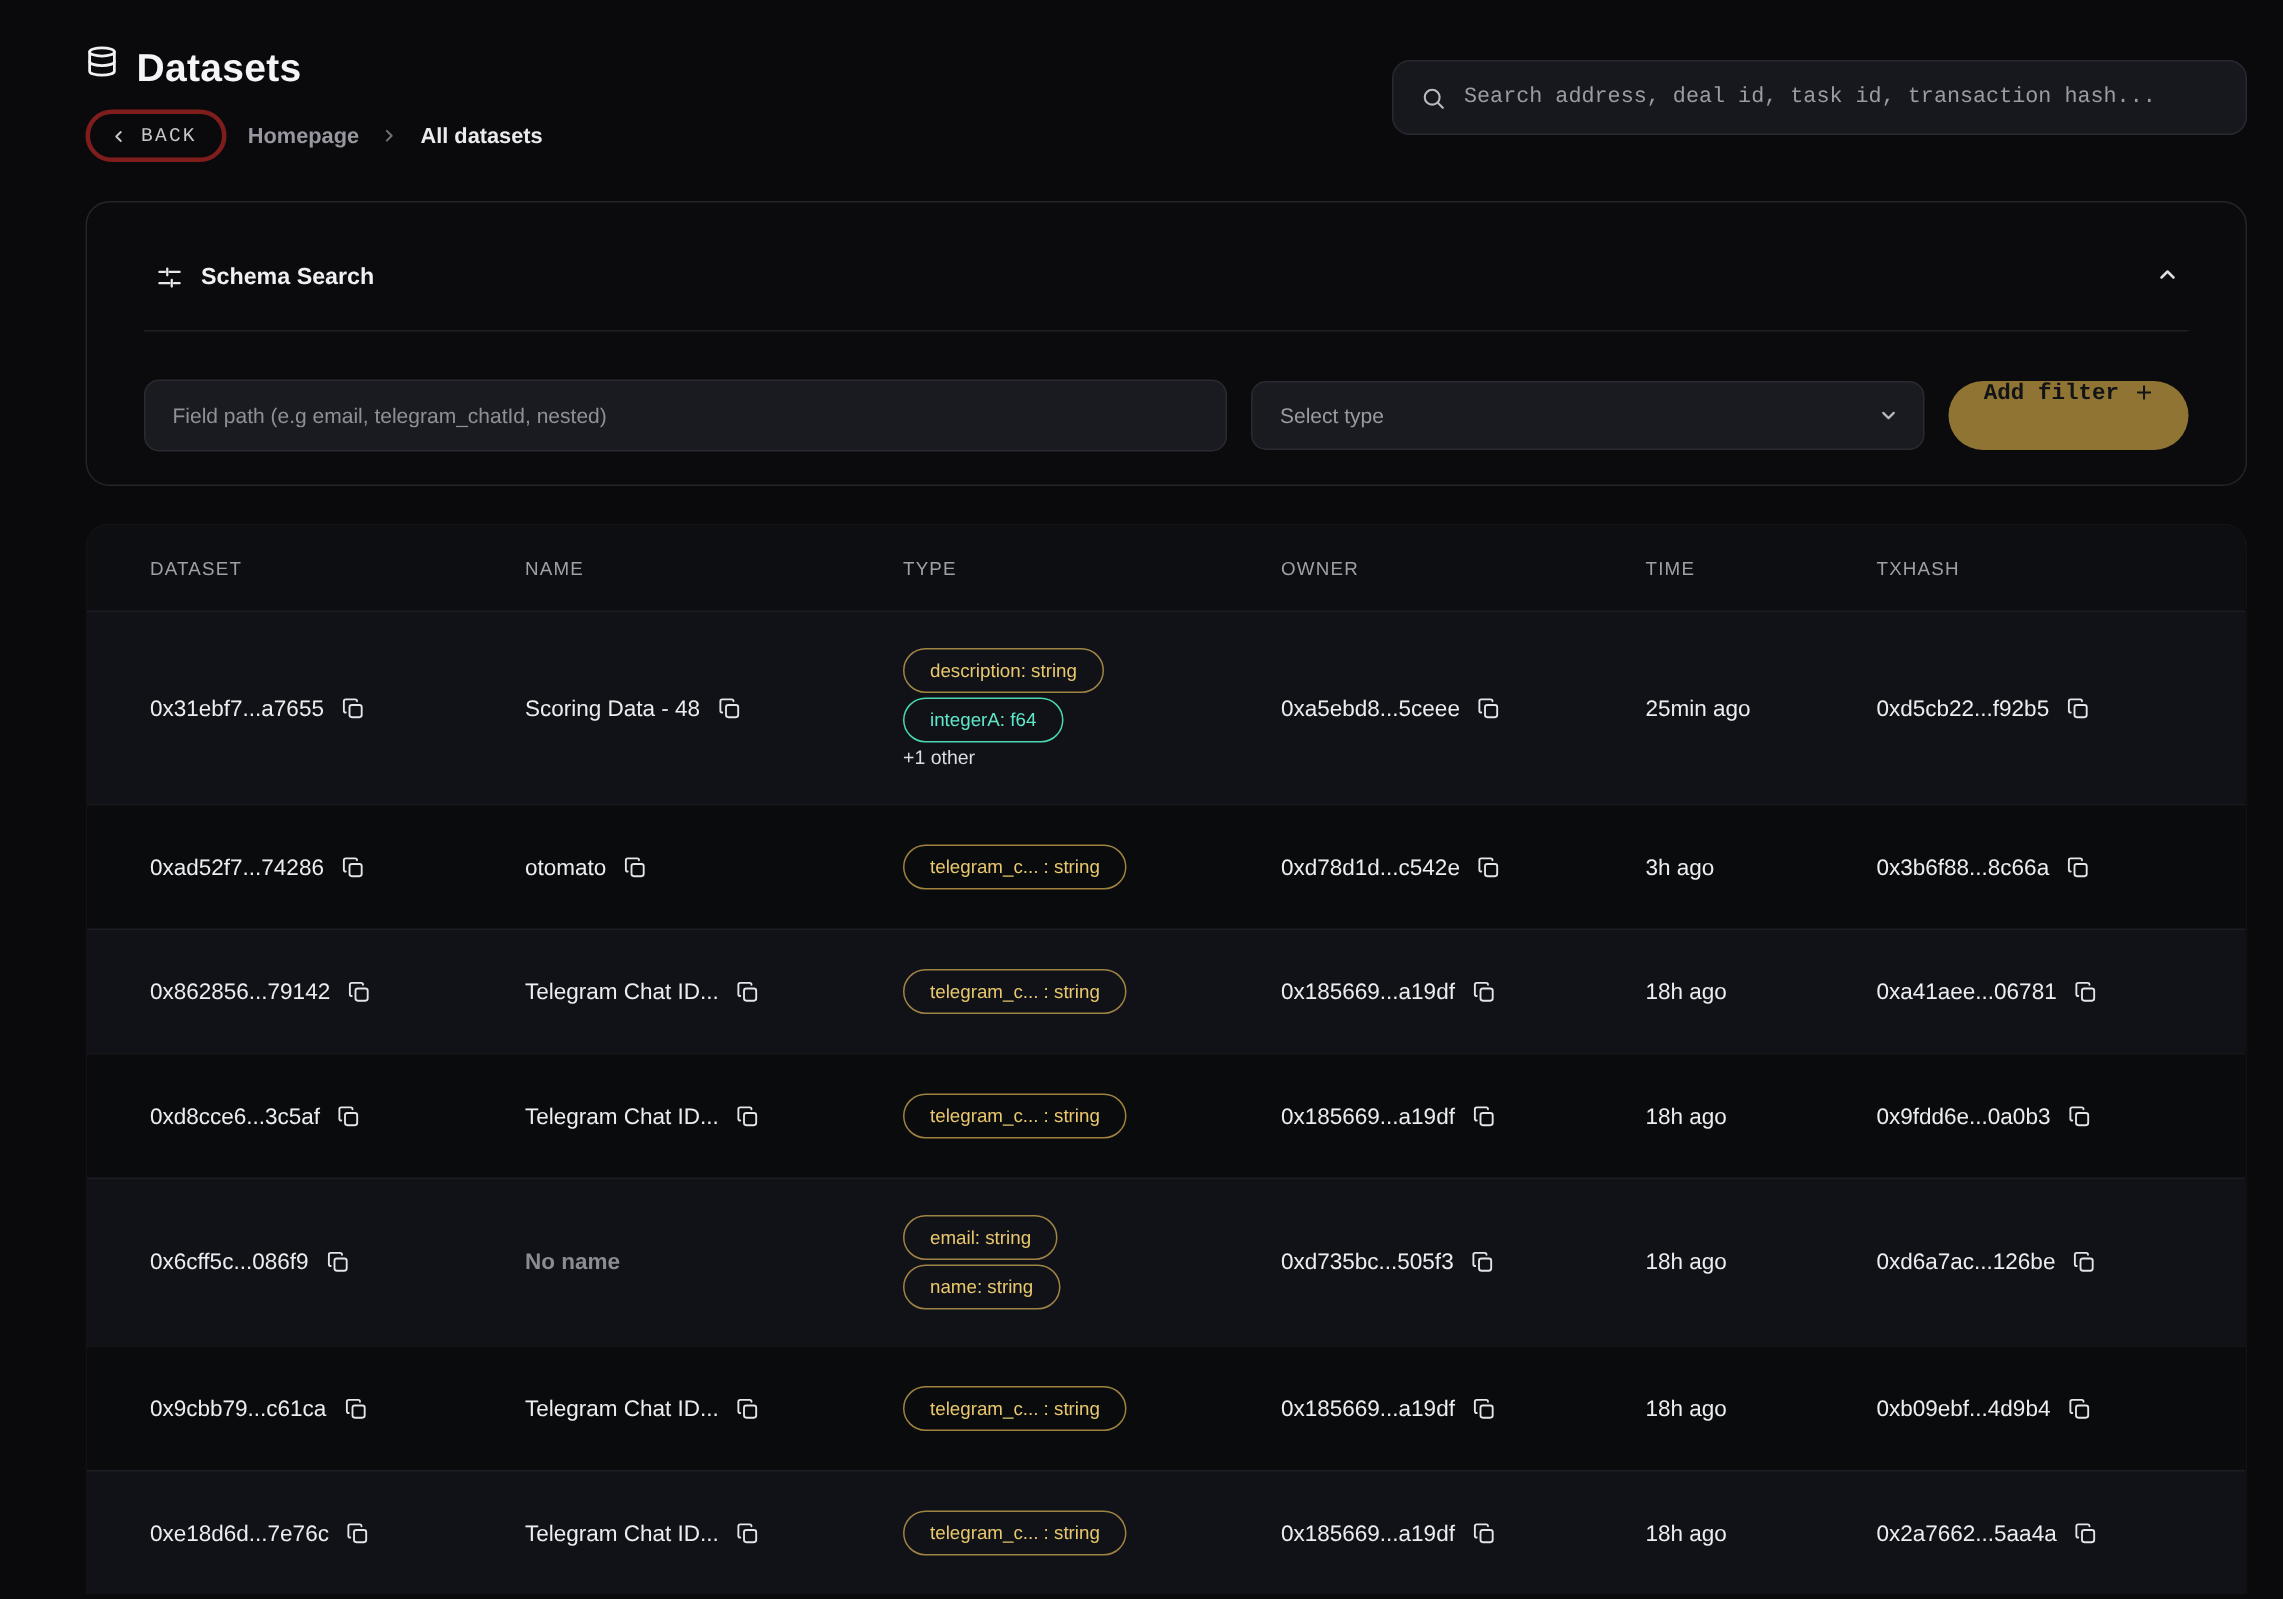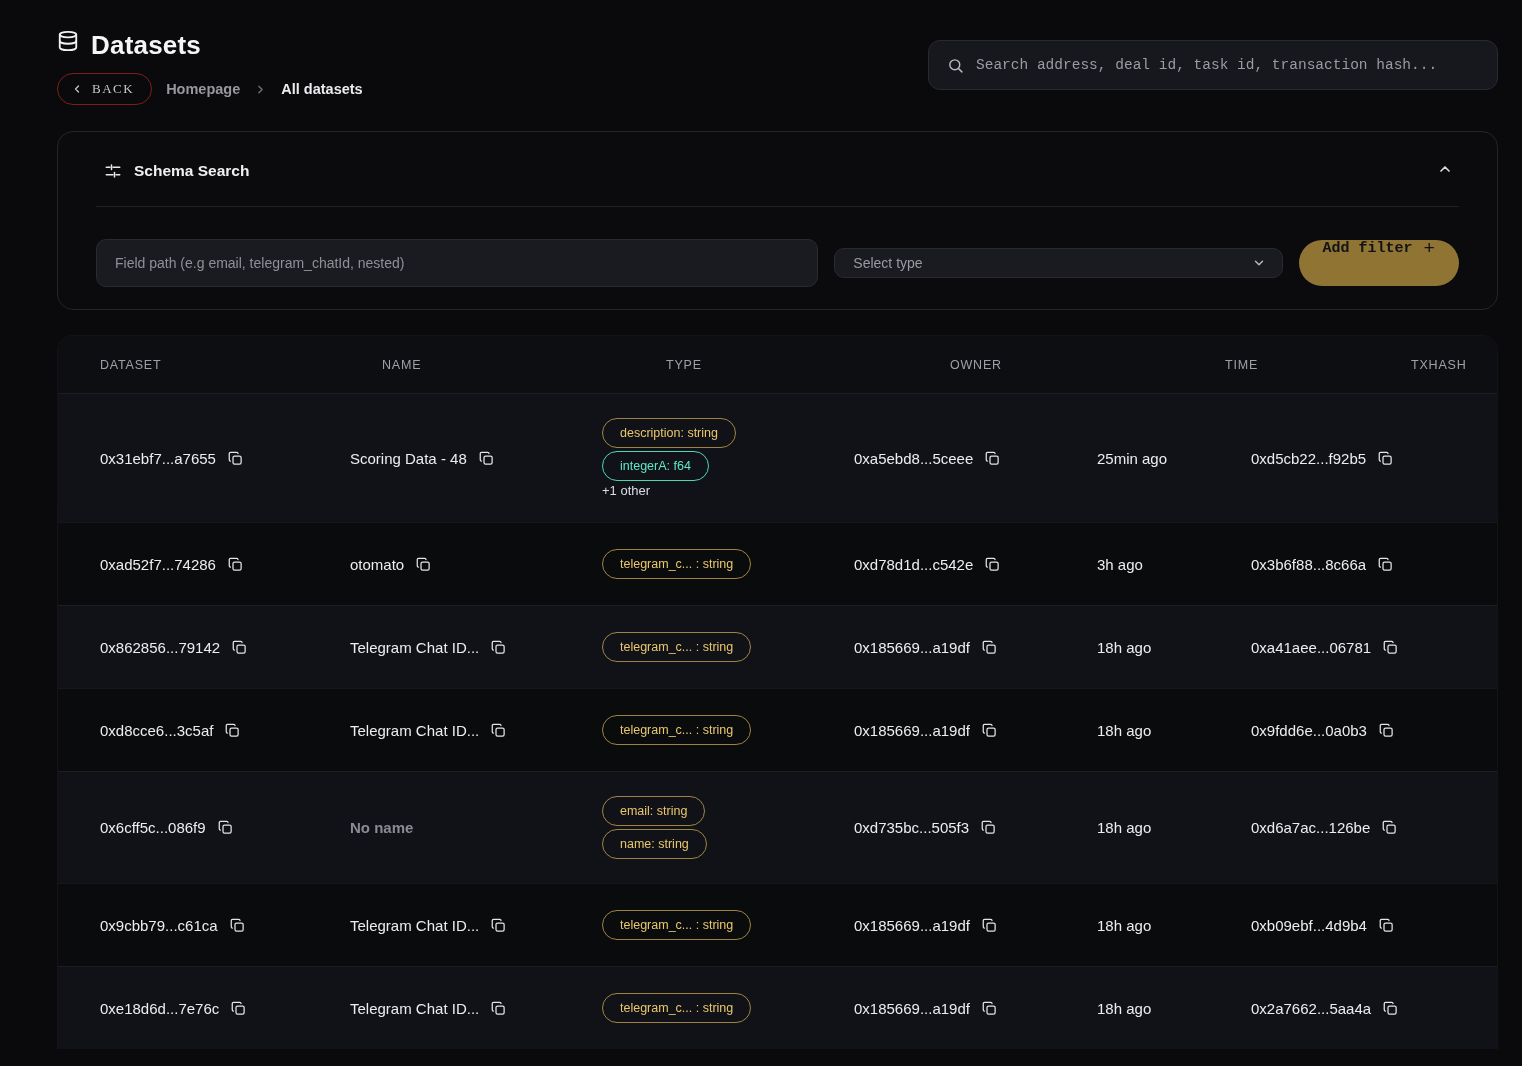--- a/index.html
+++ b/index.html
@@ -13,22 +13,22 @@
 
   
   .topbar { display: flex; justify-content: space-between; align-items: flex-start; }
   .title-row { display: flex; align-items: flex-start; gap: 12px; }
   .db-icon { width: 22px; height: 22px; color: #f2f2f4; display: inline-flex; }
   .db-icon svg { width: 100%; height: 100%; }
   h1.page-title { font-size: 26px; font-weight: 800; letter-spacing: 0.2px; color: #f5f5f7; }
   .breadcrumb-row { display: flex; align-items: center; gap: 14px; margin-top: 12px; }
   .back-btn {
     display: inline-flex; align-items: center; gap: 9px;
-    background: transparent; border: 1px solid #7f1d1d; border-radius: 999px;
-    color: #c6c7cd; font-family: Liberation Serif, serif; font-size: 13px; letter-spacing: 1.5px;
+    background: transparent; border: 3px solid #7f1d1d; border-radius: 999px;
+    color: #c6c7cd; font-family: Liberation Mono, monospace; font-size: 13px; letter-spacing: 1.5px;
     padding: 7px 17px 7px 13px; cursor: pointer;
   }
   .back-btn svg { width: 12px; height: 12px; }
   .crumb { font-size: 14.5px; font-weight: 700; color: #97989f; cursor: pointer; }
   .crumb.current { color: #eaebef; cursor: default; }
   .crumb-sep { width: 13px; height: 13px; color: #707178; display: inline-flex; }
   .crumb-sep svg { width: 100%; height: 100%; }
 
   .search-bar {
     width: 570px; height: 50px; margin-top: 10px;
@@ -38,38 +38,38 @@
   .search-bar svg { width: 17px; height: 17px; color: #b9bac1; flex: none; }
   .search-bar input {
     flex: 1; background: transparent; border: none; outline: none;
     color: #e8e8ec; font-family: Liberation Mono, monospace; font-size: 14.5px;
   }
   .search-bar input::placeholder { color: #9a9ba3; }
 
   
   .schema-panel {
     margin-top: 26px; border: 1px solid #242529; border-radius: 16px;
-    background: #0b0b0e; padding: 1px 38px 22px 38px;
+    background: #0b0b0e; padding: 12px 38px 22px 38px;
   }
   .panel-header { display: flex; justify-content: space-between; align-items: center; padding: 24px 0 0 0; }
   .panel-title-row { display: flex; align-items: center; gap: 12px; padding-left: 8px; }
   .sliders-icon { width: 18px; height: 18px; color: #e8e9ec; display: inline-flex; }
   .sliders-icon svg { width: 100%; height: 100%; }
   .panel-title { font-size: 15.5px; font-weight: 600; color: #f0f0f3; }
   .collapse-btn { background: transparent; border: none; color: #dcdde1; cursor: pointer; padding: 4px 6px; }
   .collapse-btn svg { width: 16px; height: 16px; }
   .panel-divider { height: 1px; background: rgba(255,255,255,0.09); margin-top: 22px; }
   .panel-controls { display: flex; gap: 16px; margin-top: 32px; align-items: center; }
   .field-input {
     flex: 1.66; height: 48px; background: #1a1b20; border: 1px solid #2a2b31;
     border-radius: 10px; padding: 0 18px; color: #e8e8ec; font-family: inherit; font-size: 14px; outline: none;
   }
   .field-input::placeholder { color: #8f9097; }
   .type-select {
-    flex: 1; height: 30px; background: #1a1b20; border: 1px solid #2a2b31;
+    flex: 1; height: 46px; background: #1a1b20; border: 1px solid #2a2b31;
     border-radius: 10px; padding: 0 16px 0 18px; color: #9a9ba2; font-size: 14px;
     display: flex; align-items: center; justify-content: space-between; cursor: pointer;
   }
   .type-select svg { width: 14px; height: 14px; color: #b9bac1; }
   .add-filter-btn {
     flex: none; height: 46px; padding: 0 24px; border: none; border-radius: 999px;
     background: #907434; color: #121316; font-family: Liberation Mono, monospace; font-size: 15px; font-weight: 600;
     display: inline-flex; align-items: flex-start; gap: 11px; cursor: pointer;
   }
   .add-filter-btn .plus { font-size: 19px; font-weight: 400; line-height: 1; }
@@ -77,21 +77,21 @@
   
   .table-card {
     margin-top: 25px; border-radius: 16px 16px 0 0; overflow: hidden;
     border: 1px solid rgba(255,255,255,0.04); border-bottom: none;
   }
   .tgrid {
     display: grid;
     grid-template-columns: 250px 252px 252px 243px 154px 1fr;
     padding-left: 42px; align-items: center;
   }
-  .table-header { height: 57px; background: #0d0e11; gap: 32px; }
+  .table-header { height: 57px; background: #0d0e11; }
   .th { font-size: 12.5px; letter-spacing: 0.8px; color: #9fa0a7; font-weight: 500; }
   .tr { min-height: 83px; border-top: 1px solid rgba(255,255,255,0.05); }
   .tr.light { background: #101218; }
   .tr.dark  { background: #0a0b0d; }
   .td { display: flex; align-items: center; gap: 8px; font-size: 15px; color: #ecedef; font-weight: 400; }
   .td .muted { color: #8a8b93; font-weight: bold; }
   .copy-btn {
     background: transparent; border: none; color: #e4e5e9; cursor: pointer;
     display: inline-flex; padding: 2px; margin-left: 2px;
   }

